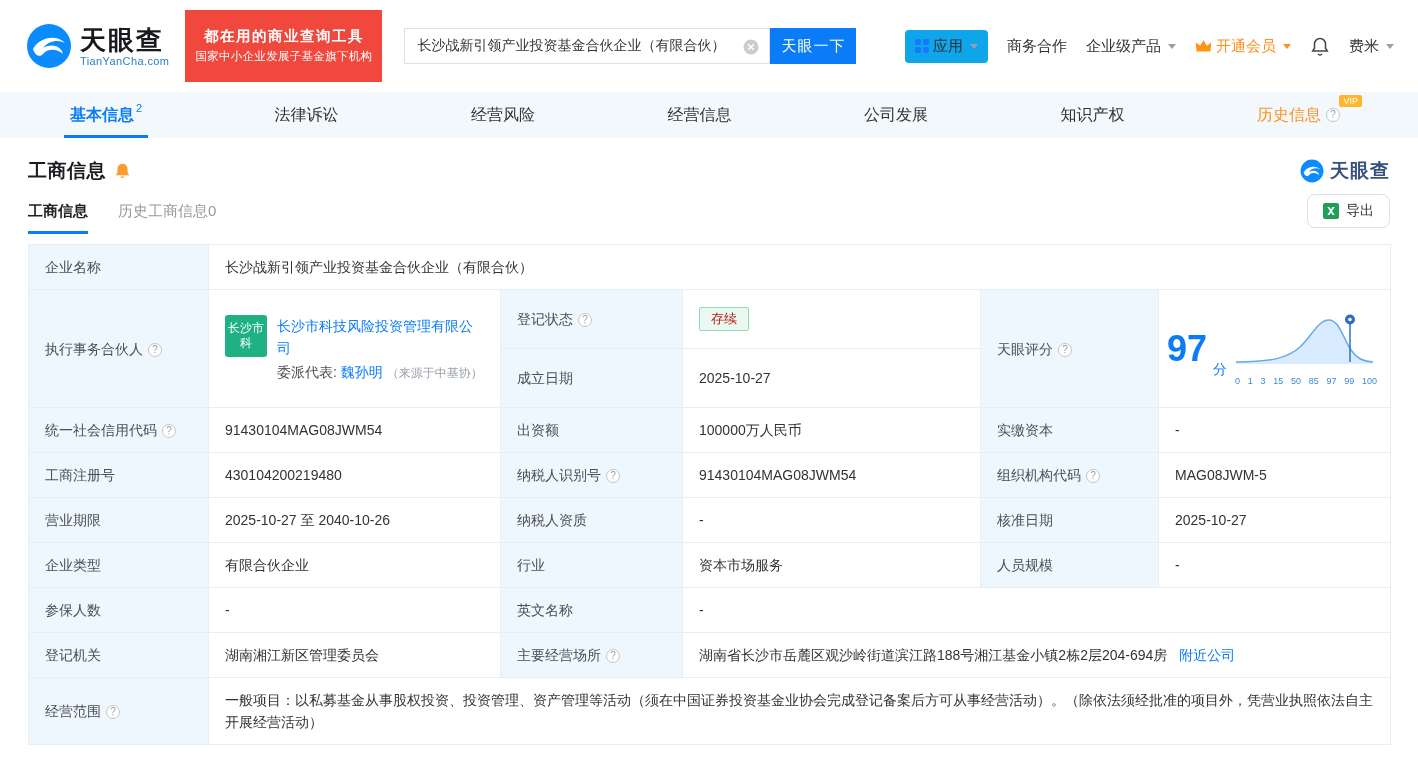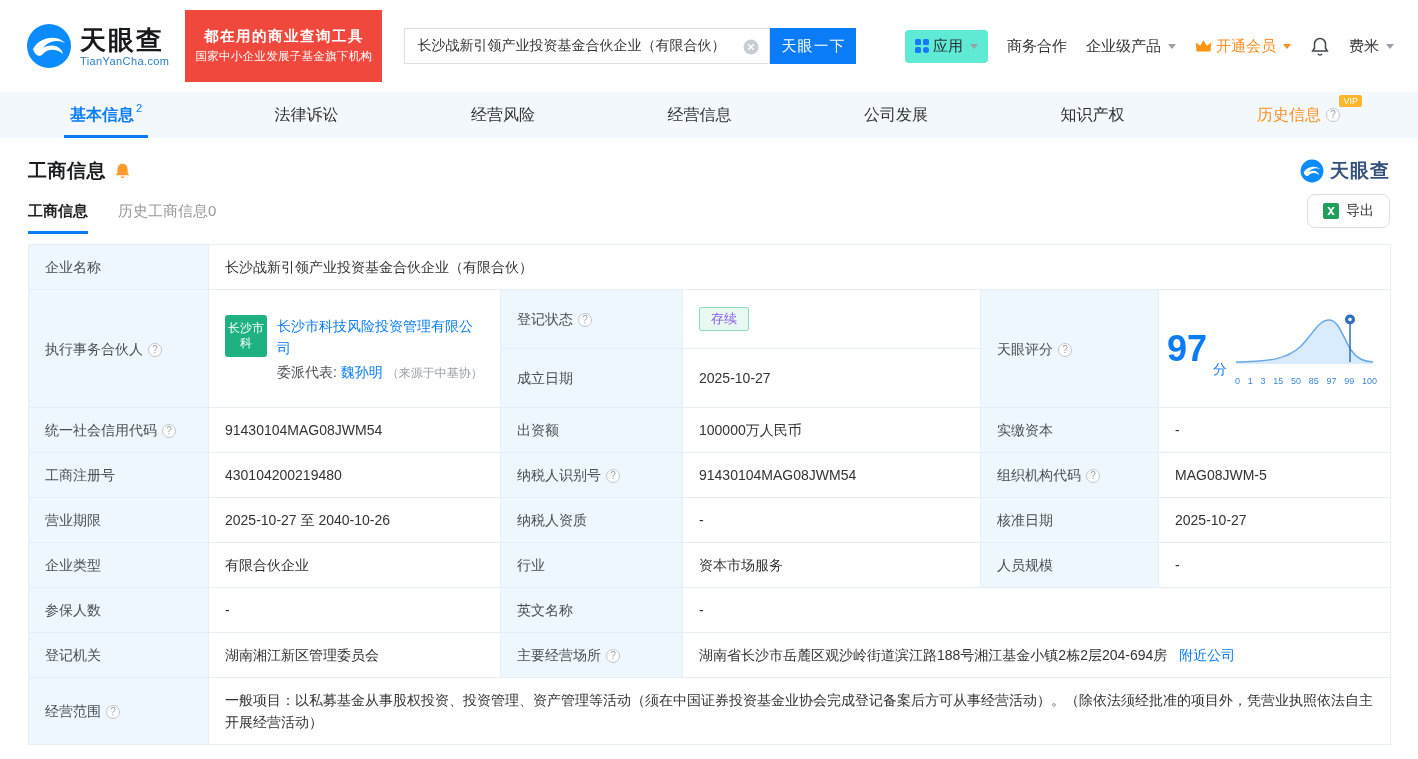--- a/index.html
+++ b/index.html
@@ -22,21 +22,21 @@
   .stab{color:#333;cursor:pointer}
   .stab.active{background:#0b7cf8;color:#fff;padding:2px 10px;font-weight:bold}
   .search-row{display:flex}
   .search-box{position:relative;width:366px;height:36px;border:1px solid #dcdfe3;display:flex;align-items:center;background:#fff}
   .search-box input{border:none;outline:none;width:100%;height:100%;padding:0 36px 0 12px;font-size:14px;color:#333;font-family:inherit}
   .clear-btn{position:absolute;right:10px;top:10px;width:16px;height:16px;cursor:pointer;line-height:0}
   .search-btn{width:86px;height:36px;background:#0b7cf8;color:#fff;border:none;font-size:15px;cursor:pointer;font-family:inherit;letter-spacing:1px}
 
   .top-nav{margin-left:auto;display:flex;align-items:center;gap:19px;font-size:15px;color:#333;white-space:nowrap}
   .nav-item{display:flex;align-items:center;gap:4px;cursor:pointer}
-  .nav-apps{background:#5eead4;padding:7px 10px;border-radius:4px;color:#2b2f36}
+  .nav-apps{background:#0ea5e9;padding:7px 10px;border-radius:4px;color:#2b2f36}
   .caret{width:0;height:0;border-left:4px solid transparent;border-right:4px solid transparent;border-top:5px solid #9aa0a8;display:inline-block;margin-left:3px}
   .nav-vip{color:#ff8f1f}
   .nav-vip .caret{border-top-color:#ff8f1f}
   .bell-wrap{line-height:0;cursor:pointer}
 
   
   .main-tabs{height:46px;background:#f3f8fc;display:flex;align-items:stretch;justify-content:space-between;padding:0 64px}
   .mtab{display:flex;align-items:center;font-size:16px;color:#333;cursor:pointer;position:relative;padding:0 6px}
   .mtab.active{color:#0b7cf8;font-weight:bold}
   .mtab.active::after{content:"";position:absolute;left:0;right:0;bottom:0;height:3px;background:#0b7cf8}
@@ -59,21 +59,21 @@
   .subtab.active{color:#222;font-weight:bold}
   .subtab.active::after{content:"";position:absolute;bottom:0;left:0;right:0;height:3px;background:#0b7cf8}
   .export-btn{margin-left:auto;display:flex;align-items:center;gap:7px;border:1px solid #dcdfe3;background:#fff;padding:7px 15px;border-radius:8px;font-size:14px;color:#333;cursor:pointer;font-family:inherit}
 
   
   table.info{border-collapse:collapse;table-layout:fixed;width:1362px;margin:10px 28px 0}
   .info td{border:1px solid #e6eef6;padding:11px 16px;font-size:14px;color:#333;line-height:22px;vertical-align:middle;word-break:break-all}
   .info td.lbl{background:#eef7fd;color:#4a4f55}
   tr.sub{height:59px}
 
-  .badge-active{display:inline-block;padding:1px 11px;border:1px solid #8fdcba;background:#e9f9f2;color:#8b5cf6;font-size:13px;border-radius:2px;line-height:20px}
+  .badge-active{display:inline-block;padding:1px 11px;border:1px solid #8fdcba;background:#e9f9f2;color:#b91c1c;font-size:13px;border-radius:2px;line-height:20px}
 
   .partner{display:flex;gap:10px;align-items:flex-start}
   .avatar{width:42px;height:42px;background:#1fb183;color:#fff;font-size:12px;line-height:15px;display:flex;align-items:center;justify-content:center;text-align:center;border-radius:3px;flex-shrink:0;padding:3px;cursor:pointer}
   .partner-info{flex:1;min-width:0}
   .partner-company{color:#0b7cf8;line-height:21px;display:inline}
   .rep-line{margin-top:3px;line-height:20px}
   .rep-label{color:#4a4f55}
   .rep-name{color:#0b7cf8}
   .rep-src{color:#9aa0a8;font-size:12px}
 

